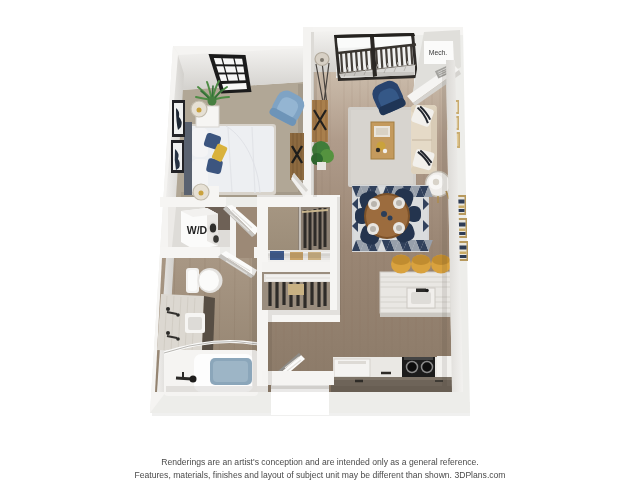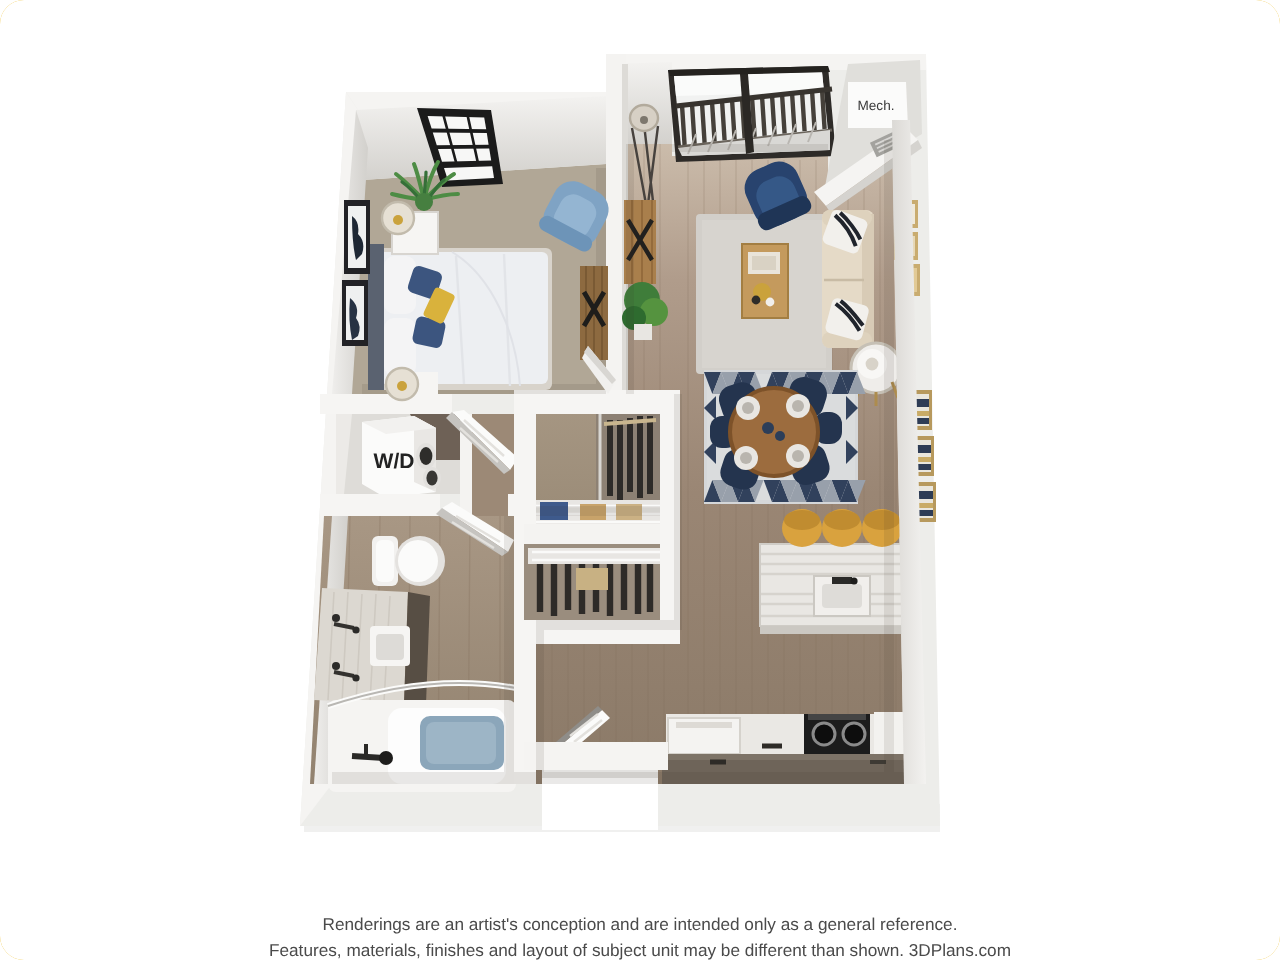--- a/index.html
+++ b/index.html
@@ -1,17 +1,17 @@
 <!DOCTYPE html>
 <html><head>
 <meta charset="utf-8">
 <style>
   html,body{margin:0;padding:0;background:#ffffff;}
   .page{position:relative;width:640px;height:480px;background:#eab308;overflow:hidden;
-        font-family:"Liberation Sans", sans-serif;border-radius:12px;}
+        font-family:"Liberation Sans", sans-serif;}
   .disclaimer{position:absolute;left:0;top:424px;width:640px;text-align:center;
         color:#4a4a4a;font-size:8.6px;line-height:13px;margin-top:32px;}
 </style>
 </head>
 <body>
 <div class="page">
 <svg width="640" height="480" viewBox="0 0 640 480" xmlns="http://www.w3.org/2000/svg" shape-rendering="auto">
 <defs>
   <linearGradient id="wallfaceN" x1="0" y1="0" x2="0" y2="1">
     <stop offset="0" stop-color="#f3f2f0"></stop>

